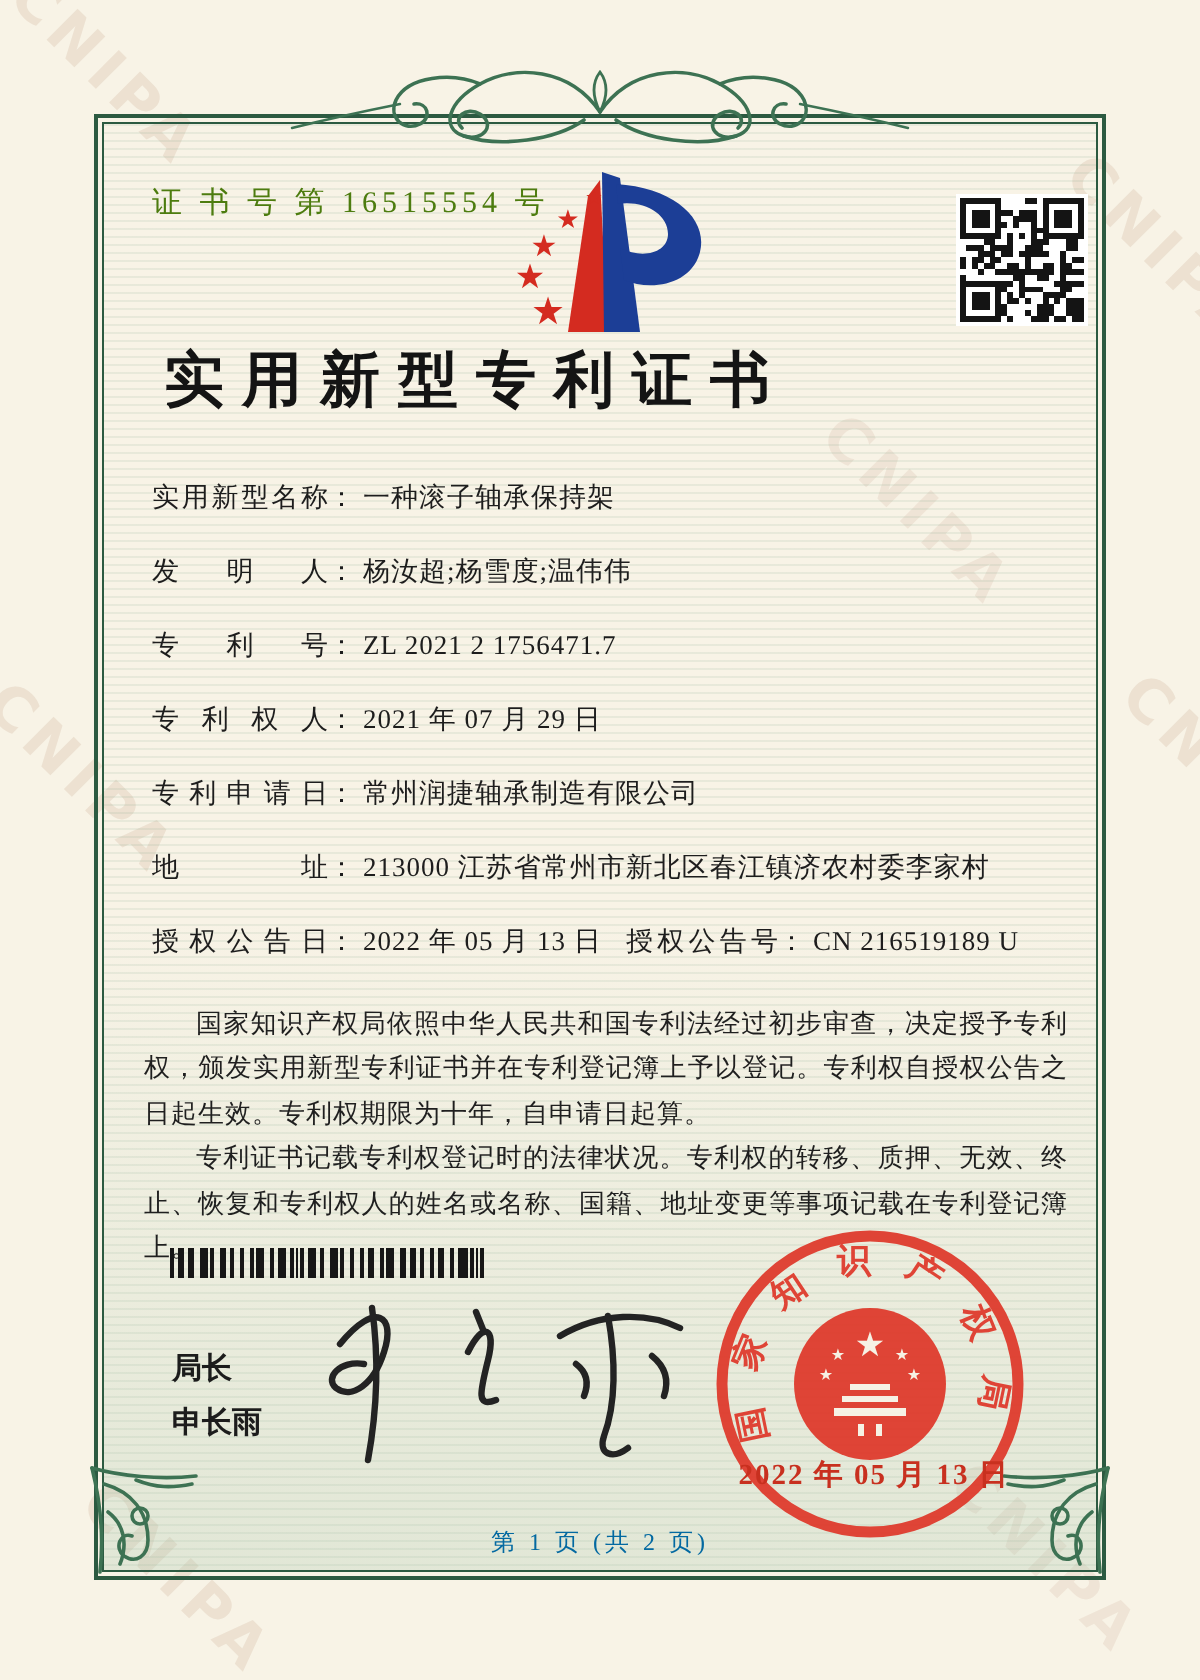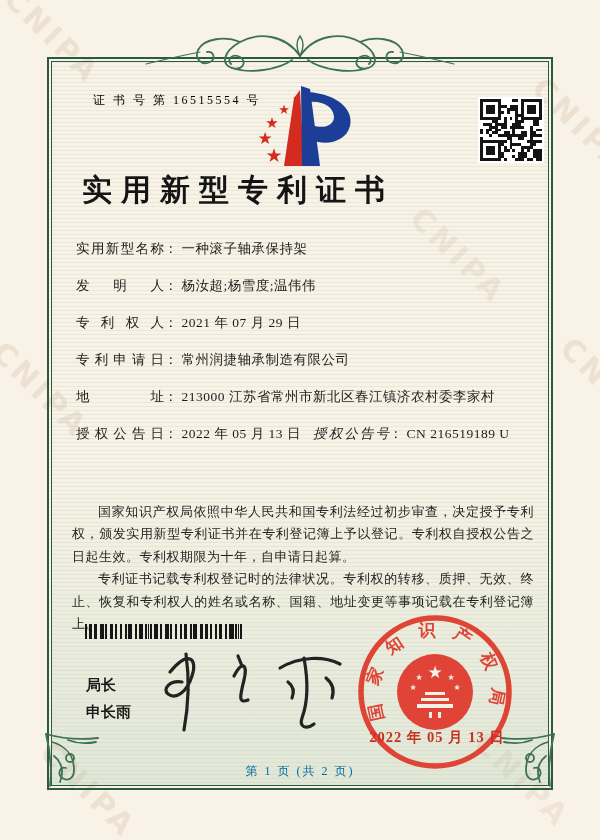--- a/index.html
+++ b/index.html
@@ -40,21 +40,21 @@
   }
 
   .ornament-top { position:absolute; left:140px; top:26px; width:320px; height:50px; }
   .corner-orn { position:absolute; width:64px; height:64px; }
   .corner-orn.bl { left:40px; top:728px; }
   .corner-orn.br { left:496px; top:728px; transform:scaleX(-1); }
 
   
   .cert-no {
     position:absolute; left:76px; top:92px;
-    font-size:12px; letter-spacing:2.5px; color:#000000;margin-left:17px;
+    font-size:15px; letter-spacing:2.5px; color:#4d7c0f;
   }
   .logo { position:absolute; left:238px; top:84px; width:128px; height:84px; }
   .qr { position:absolute; left:478px; top:97px; width:66px; height:66px; background:#fff; padding:2px; }
   .qr svg { width:100%; height:100%; display:block; }
 
   .title {
     position:absolute; left:0; top:170px; width:476px;
     text-align:center;
     font-size:30px; font-weight:bold; letter-spacing:9px;
     color:#141414;
@@ -64,21 +64,21 @@
   .fields { position:absolute; left:76px; top:240px; width:462px; font-size:13.5px; color:#1d1d1d; }
   .field-row { position:relative; height:18px; margin-bottom:19px; white-space:nowrap; }
   .flabel {
     display:inline-block; width:88px;
     text-align:justify; text-align-last:justify;
     vertical-align:bottom;
   }
   .fcolon { display:inline-block; margin-right:4px; }
   .fvalue { letter-spacing:0.5px; }
   .pair2 { position:absolute; left:237px; top:0; }
-  .pair2 .flabel { width:76px;font-style:italic; }
+  .pair2 .flabel { width:76px; }
 
   .paras {
     position:absolute; left:72px; top:501px; width:462px;
     font-size:13px; line-height:22.4px; text-align:justify;
     color:#1f1f1f; letter-spacing:0.5px;
   }
   .paras p { text-indent:2em; }
 
   .barcode {
     position:absolute; left:85px; top:624px; width:158px; height:15px;
@@ -426,20 +426,23 @@
   <div class="title">实用新型专利证书</div>
 
   <div class="fields">
     <div class="field-row">
       <span class="flabel">实用新型名称</span><span class="fcolon">：</span><span class="fvalue">一种滚子轴承保持架</span>
     </div>
     <div class="field-row">
       <span class="flabel">发明人</span><span class="fcolon">：</span><span class="fvalue">杨汝超;杨雪度;温伟伟</span>
     </div>
     <div class="field-row">
+      <span class="flabel">专利号</span><span class="fcolon">：</span><span class="fvalue">ZL 2021 2 1756471.7</span>
+    </div>
+    <div class="field-row">
       <span class="flabel">专利权人</span><span class="fcolon">：</span><span class="fvalue">2021 年 07 月 29 日</span>
     </div>
     <div class="field-row">
       <span class="flabel">专利申请日</span><span class="fcolon">：</span><span class="fvalue">常州润捷轴承制造有限公司</span>
     </div>
     <div class="field-row">
       <span class="flabel">地址</span><span class="fcolon">：</span><span class="fvalue">213000 江苏省常州市新北区春江镇济农村委李家村</span>
     </div>
     <div class="field-row">
       <span class="flabel">授权公告日</span><span class="fcolon">：</span><span class="fvalue">2022 年 05 月 13 日</span>

